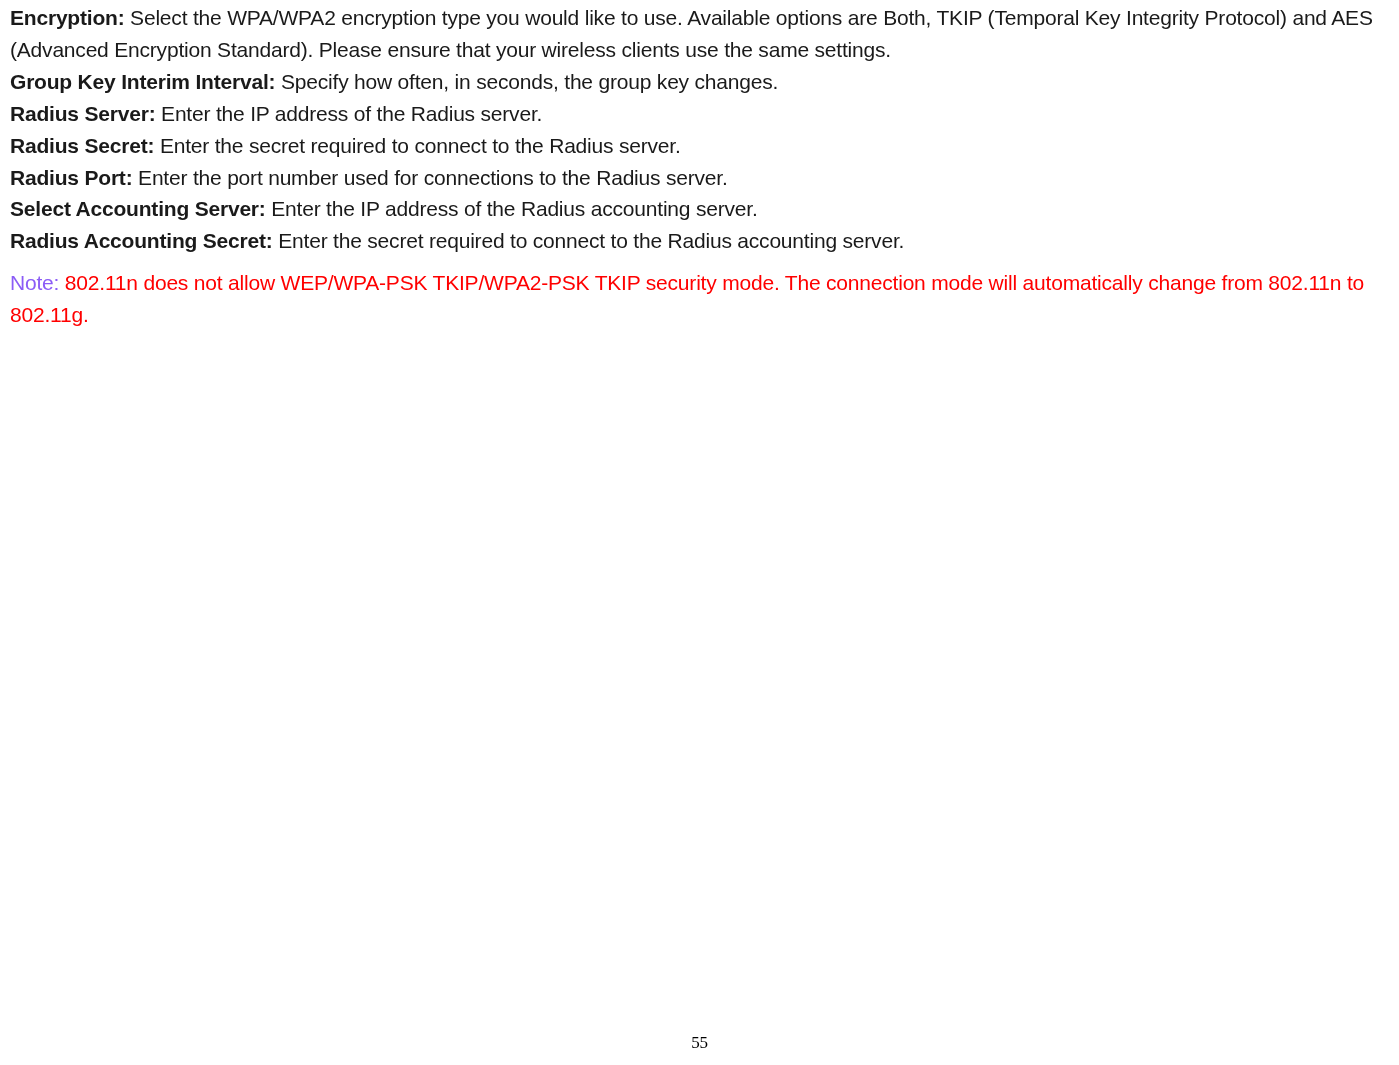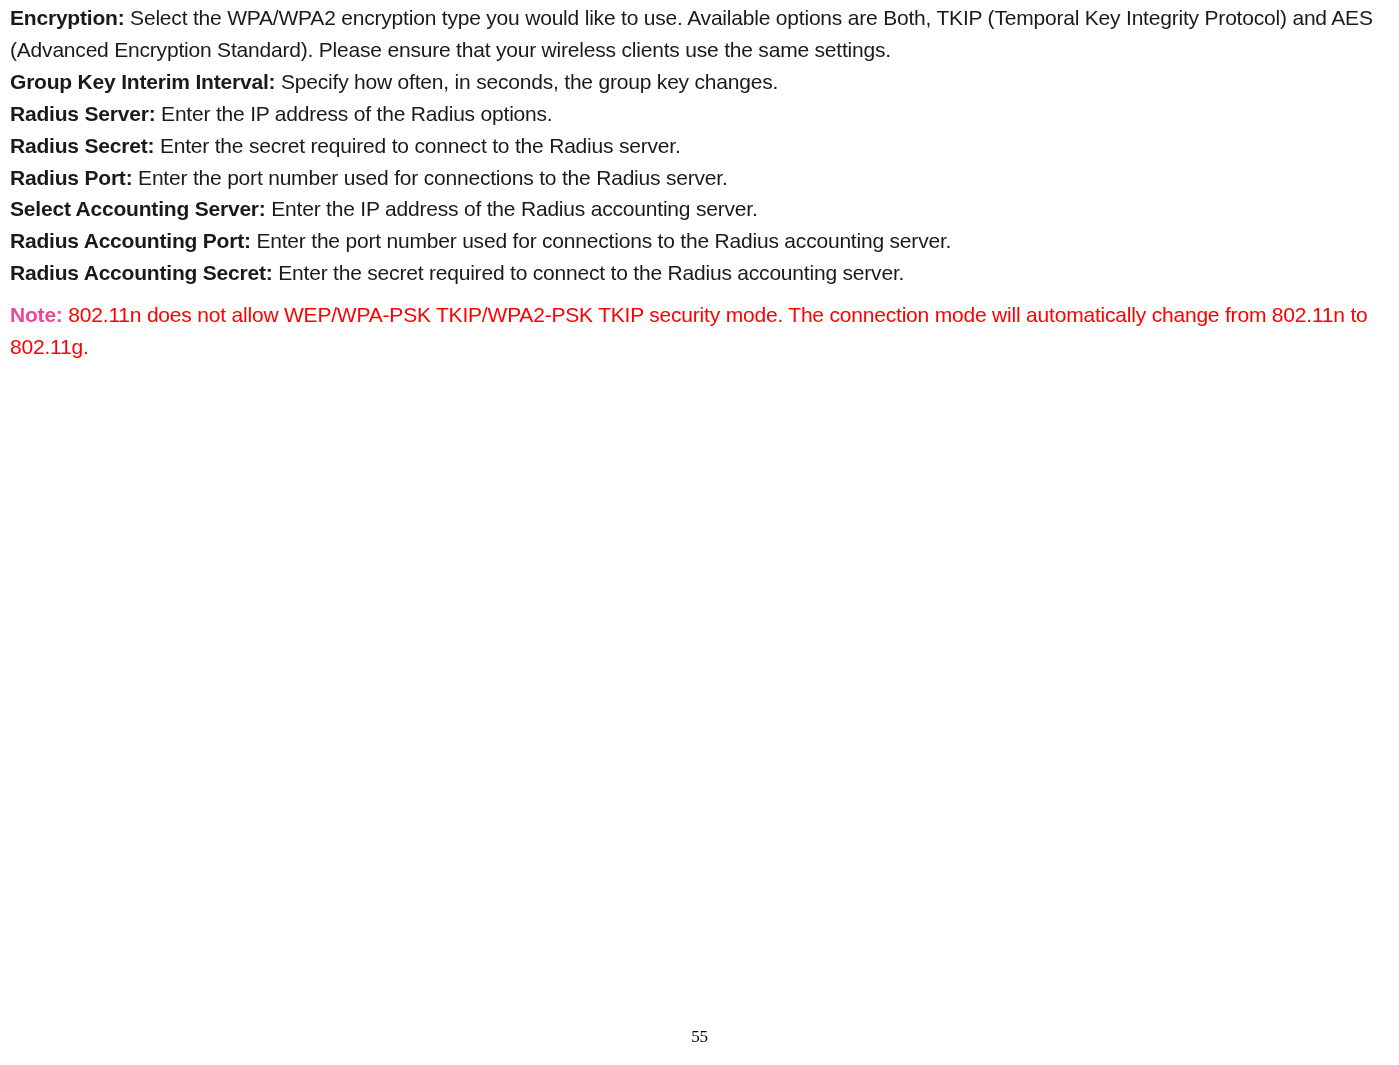--- a/index.html
+++ b/index.html
@@ -29,58 +29,55 @@
     }
     .desc {
       font-weight: normal;
     }
     .note-block {
       margin-top: 10px;
       color: #ff0000;
       line-height: 1.52;
     }
     .note-label {
-      font-weight: bold;
-      color: #ec4899;
+      font-weight: normal;
+      color: #8b5cf6;
     }
     .page-number {
       position: absolute;
-      bottom: 18px;
+      bottom: 12px;
       left: 0;
       right: 0;
       text-align: center;
       font-family: "Times New Roman", Times, serif;
       font-size: 17px;
       color: #000;
     }
   </style>
 </head>
 <body>
 
 <div class="content">
   <div class="item">
     <span class="label">Encryption:</span><span class="desc"> Select the WPA/WPA2 encryption type you would like to use. Available options are Both, TKIP (Temporal Key Integrity Protocol) and AES (Advanced Encryption Standard). Please ensure that your wireless clients use the same settings.</span>
   </div>
   <div class="item">
     <span class="label">Group Key Interim Interval:</span><span class="desc"> Specify how often, in seconds, the group key changes.</span>
   </div>
   <div class="item">
-    <span class="label">Radius Server:</span><span class="desc"> Enter the IP address of the Radius options.</span>
+    <span class="label">Radius Server:</span><span class="desc"> Enter the IP address of the Radius server.</span>
   </div>
   <div class="item">
     <span class="label">Radius Secret:</span><span class="desc"> Enter the secret required to connect to the Radius server.</span>
   </div>
   <div class="item">
     <span class="label">Radius Port:</span><span class="desc"> Enter the port number used for connections to the Radius server.</span>
   </div>
   <div class="item">
     <span class="label">Select Accounting Server:</span><span class="desc"> Enter the IP address of the Radius accounting server.</span>
-  </div>
-  <div class="item">
-    <span class="label">Radius Accounting Port:</span><span class="desc"> Enter the port number used for connections to the Radius accounting server.</span>
   </div>
   <div class="item">
     <span class="label">Radius Accounting Secret:</span><span class="desc"> Enter the secret required to connect to the Radius accounting server.</span>
   </div>
 </div>
 
 <div class="note-block">
   <span class="note-label">Note:</span><span> 802.11n does not allow WEP/WPA-PSK TKIP/WPA2-PSK TKIP security mode. The connection mode will automatically change from 802.11n to 802.11g.</span>
 </div>
 

